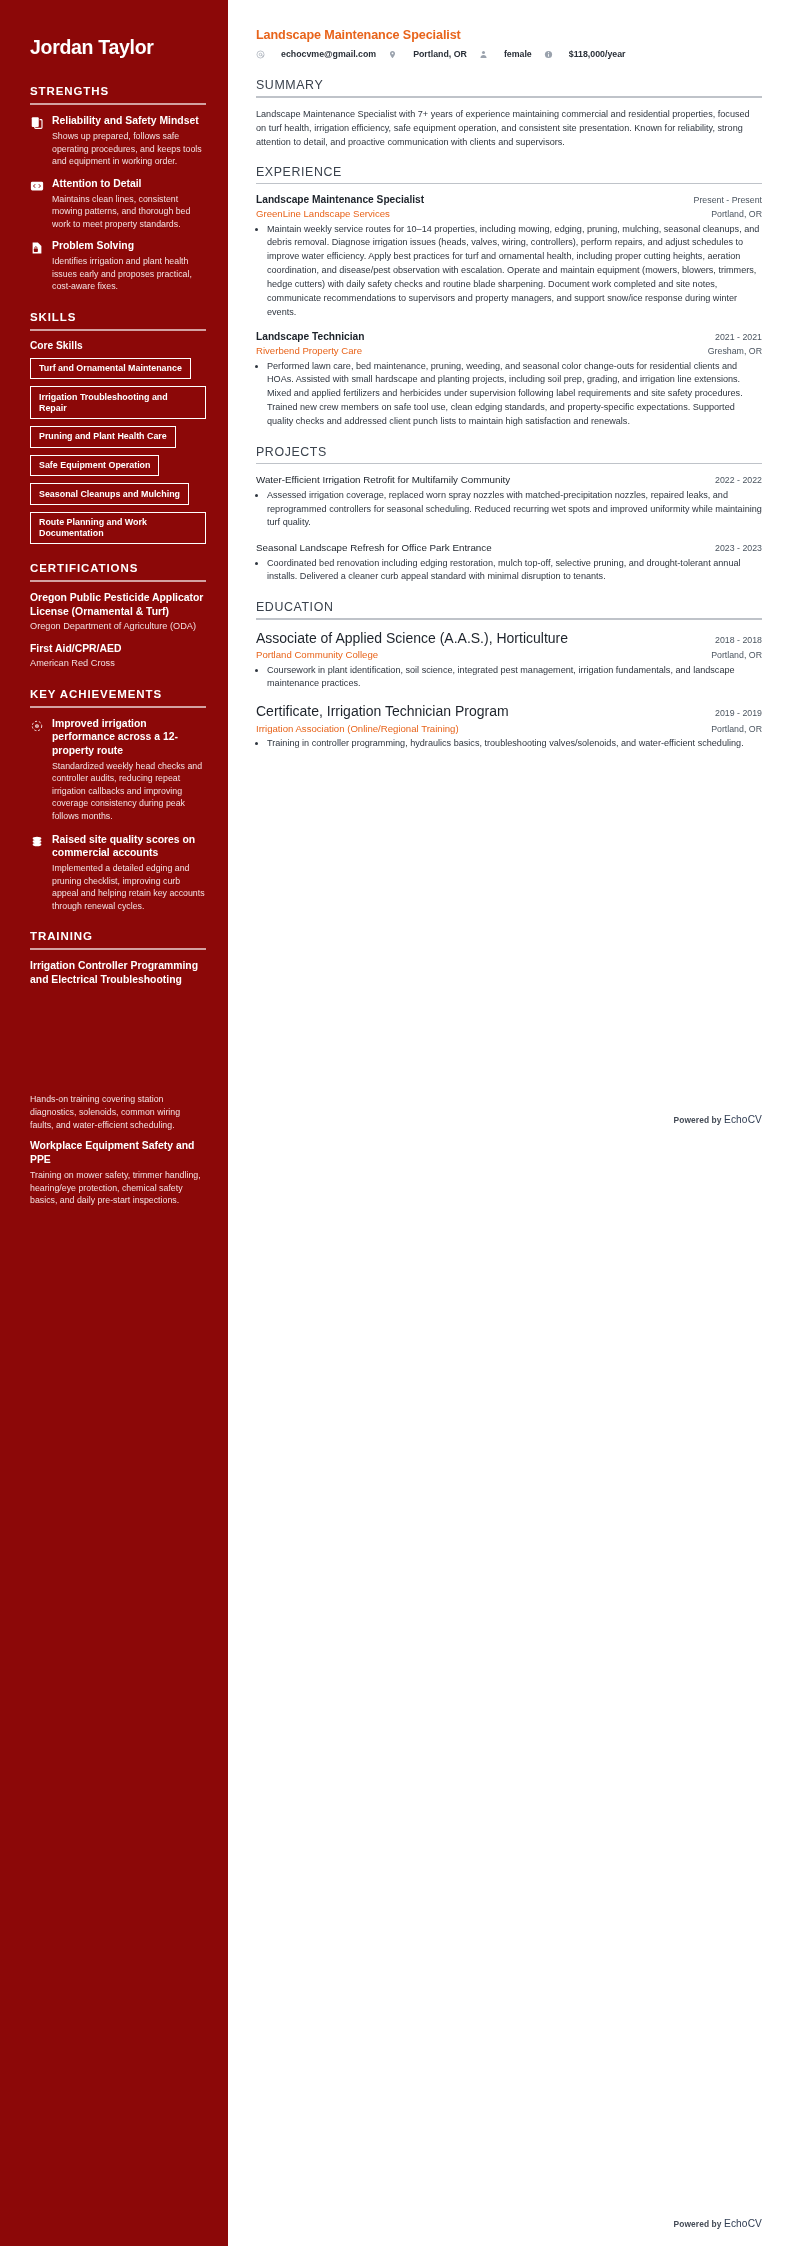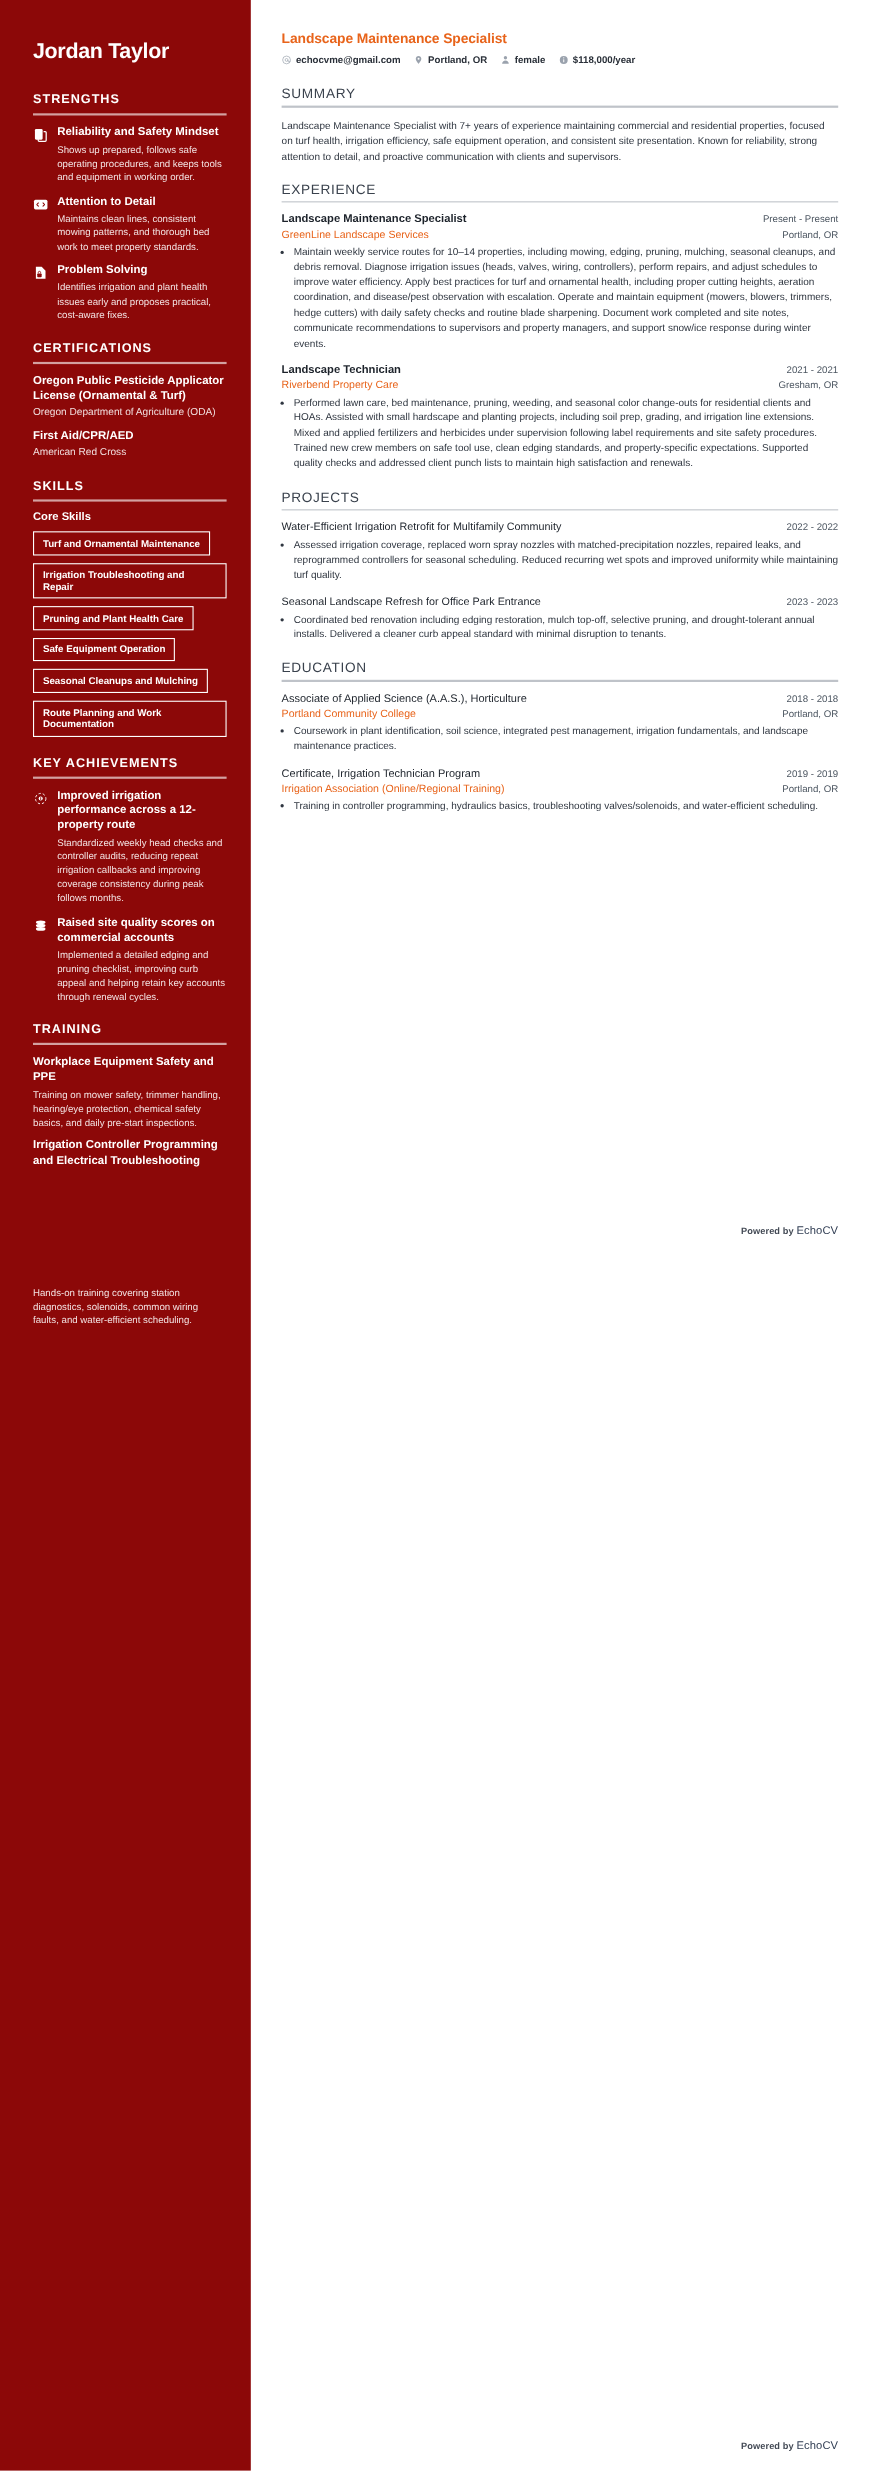--- a/index.html
+++ b/index.html
@@ -119,21 +119,21 @@
   .contact-row {
     display: flex;
     flex-wrap: wrap;
     align-items: center;
     gap: 4px 12px;
     margin-bottom: 19px;
   }
   .contact-item {
     display: inline-flex;
     align-items: center;
-    gap: 4px;
+    gap: 16px;
     font-size: 8.8px;
     font-weight: bold;
     color: #2a3039;
   }
   .c-icon { width: 9px; height: 9px; display: block; color: #9aa2ad; }
   .c-icon svg { display: block; width: 9px; height: 9px; }
 
   .sec { margin-bottom: 16px; }
   .sec-title {
     font-size: 12.4px;
@@ -153,21 +153,21 @@
     display: flex;
     align-items: baseline;
     justify-content: space-between;
     gap: 14px;
   }
   .e-role { font-size: 10.2px; font-weight: bold; color: #1d232b; line-height: 1.35; }
   .e-date { font-size: 8.8px; color: #4b5560; white-space: nowrap; flex: 0 0 auto; }
   .e-org { font-size: 9.6px; color: #e8641b; line-height: 1.4; }
   .e-loc { font-size: 8.8px; color: #4b5560; white-space: nowrap; flex: 0 0 auto; }
   .e-proj-title { font-size: 9.8px; color: #1d232b; line-height: 1.38; }
-  .e-edu-title { font-size: 10px; color: #1d232b; line-height: 1.38; }
+  .e-edu-title { font-size: 14px; color: #1d232b; line-height: 1.38; }
 
   ul.bullets { margin: 2px 0 0 0; padding-left: 11px; }
   ul.bullets li {
     font-size: 9.1px;
     line-height: 1.52;
     color: #2f3640;
     margin-bottom: 1px;
   }
   ul.bullets li::marker { font-size: 9px; }
 
@@ -232,42 +232,42 @@
               </svg>
           </span>
           <div class="s-body">
             <div class="s-title">Problem Solving</div>
             <div class="s-desc">Identifies irrigation and plant health issues early and proposes practical, cost-aware fixes.</div>
           </div>
         </div>
       </div>
 
       <div class="sb-block">
-        <div class="sb-section-title">CERTIFICATIONS</div>
-        <div class="sb-rule"></div>
-        <div class="cert-item">
-          <div class="cert-name">Oregon Public Pesticide Applicator License (Ornamental &amp; Turf)</div>
-          <div class="cert-org">Oregon Department of Agriculture (ODA)</div>
-        </div>
-        <div class="cert-item">
-          <div class="cert-name">First Aid/CPR/AED</div>
-          <div class="cert-org">American Red Cross</div>
-        </div>
-      </div>
-
-      <div class="sb-block">
         <div class="sb-section-title">SKILLS</div>
         <div class="sb-rule"></div>
         <div class="sub-label">Core Skills</div>
         <div class="chip">Turf and Ornamental Maintenance</div>
         <div class="chip">Irrigation Troubleshooting and Repair</div>
         <div class="chip">Pruning and Plant Health Care</div>
         <div class="chip">Safe Equipment Operation</div>
         <div class="chip">Seasonal Cleanups and Mulching</div>
         <div class="chip">Route Planning and Work Documentation</div>
+      </div>
+
+      <div class="sb-block">
+        <div class="sb-section-title">CERTIFICATIONS</div>
+        <div class="sb-rule"></div>
+        <div class="cert-item">
+          <div class="cert-name">Oregon Public Pesticide Applicator License (Ornamental &amp; Turf)</div>
+          <div class="cert-org">Oregon Department of Agriculture (ODA)</div>
+        </div>
+        <div class="cert-item">
+          <div class="cert-name">First Aid/CPR/AED</div>
+          <div class="cert-org">American Red Cross</div>
+        </div>
       </div>
 
       <div class="sb-block">
         <div class="sb-section-title">KEY ACHIEVEMENTS</div>
         <div class="sb-rule"></div>
 
         <div class="ach-item">
           <span class="s-icon">
             <svg viewBox="0 0 16 16" fill="none">
                 <circle cx="8" cy="8" r="5.4" stroke="#fff" stroke-width="1" stroke-dasharray="2.4 2.1"></circle>
@@ -293,27 +293,27 @@
             <div class="ach-title">Raised site quality scores on commercial accounts</div>
             <div class="ach-desc">Implemented a detailed edging and pruning checklist, improving curb appeal and helping retain key accounts through renewal cycles.</div>
           </div>
         </div>
       </div>
 
       <div class="sb-block">
         <div class="sb-section-title">TRAINING</div>
         <div class="sb-rule"></div>
         <div class="tr-item">
-          <div class="tr-name">Workplace Equipment Safety and PPE</div>
-          <div class="tr-desc">Training on mower safety, trimmer handling, hearing/eye protection, chemical safety basics, and daily pre-start inspections.</div>
-        </div>
-        <div class="tr-item">
           <div class="tr-name">Irrigation Controller Programming and Electrical Troubleshooting</div>
           <div class="tr-gap"></div>
           <div class="tr-desc">Hands-on training covering station diagnostics, solenoids, common wiring faults, and water-efficient scheduling.</div>
+        </div>
+        <div class="tr-item">
+          <div class="tr-name">Workplace Equipment Safety and PPE</div>
+          <div class="tr-desc">Training on mower safety, trimmer handling, hearing/eye protection, chemical safety basics, and daily pre-start inspections.</div>
         </div>
       </div>
 
     </div>
   </aside>
 
   <main class="main">
 
     <div class="headline">Landscape Maintenance Specialist</div>
 

